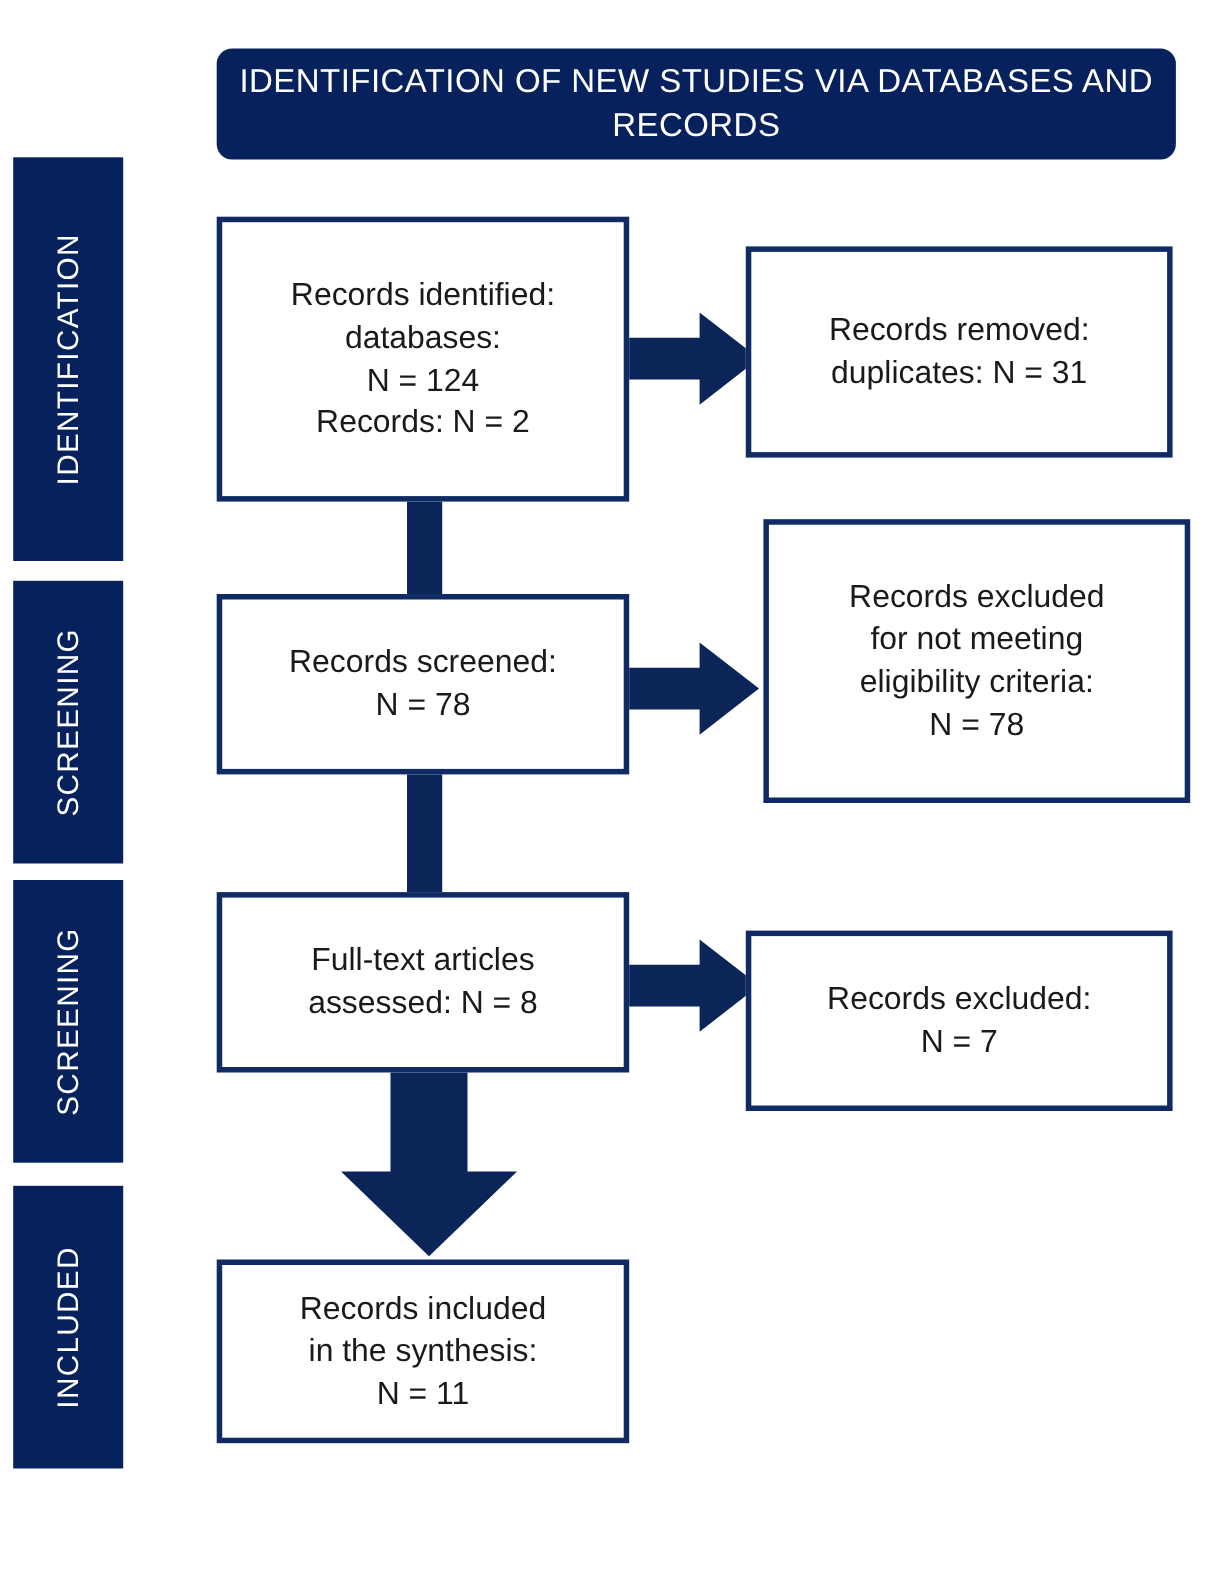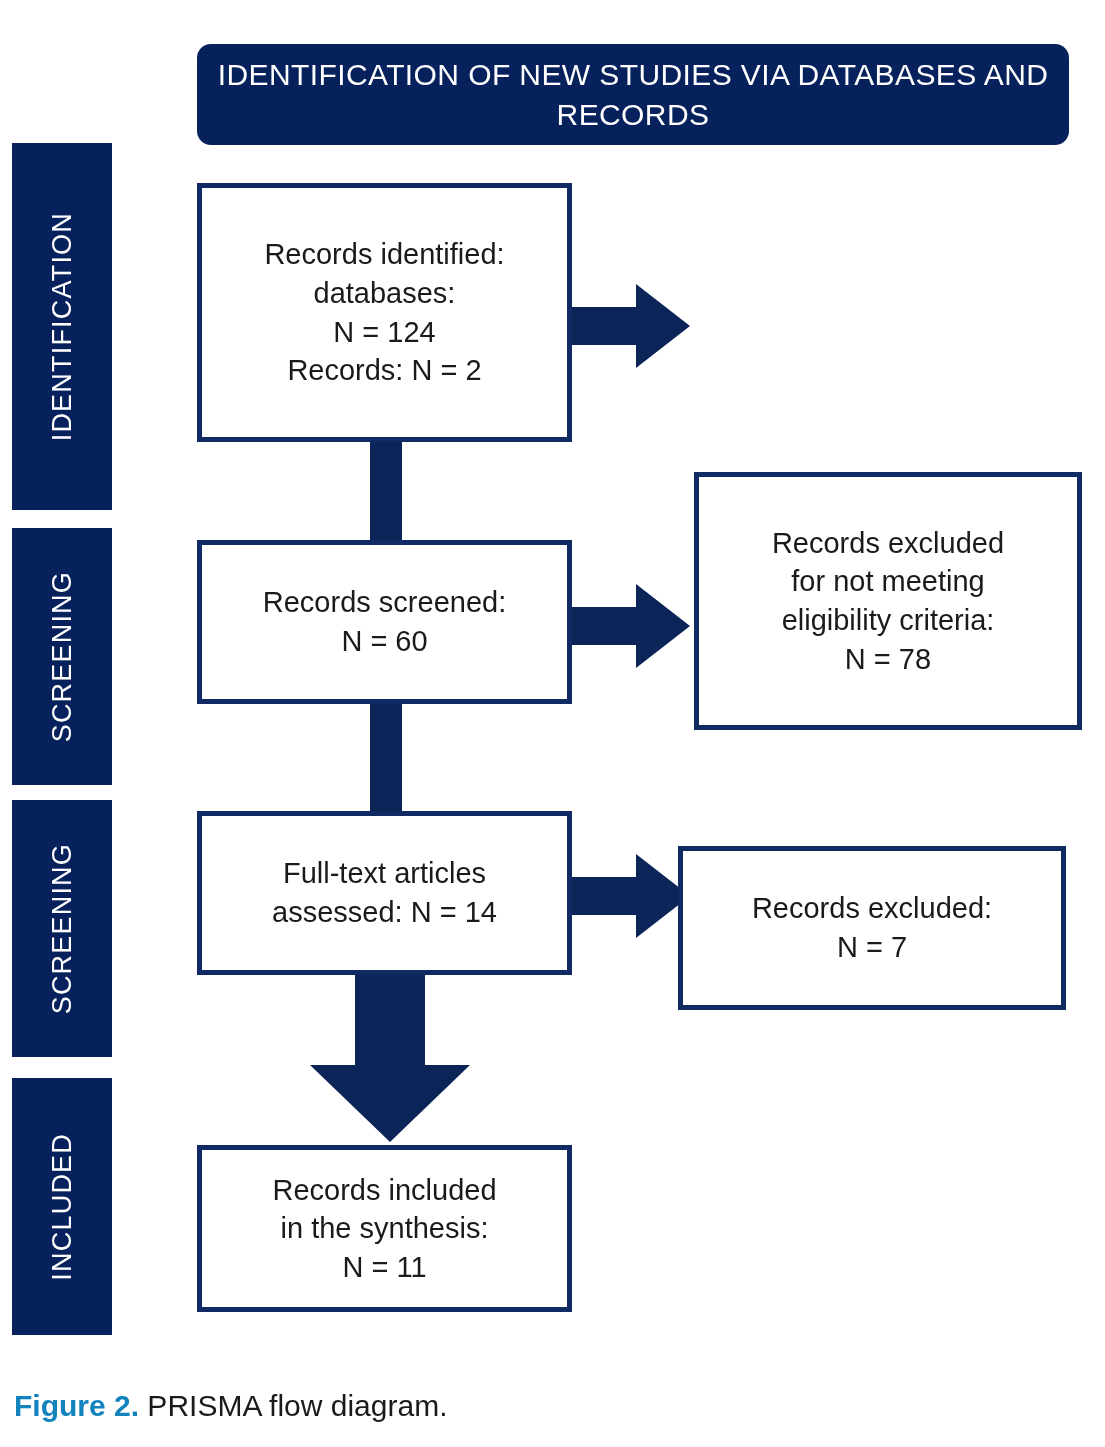--- a/index.html
+++ b/index.html
@@ -140,53 +140,54 @@
   </svg>
 
   <svg class="arrow-right" style="left:560px; top:580px;" width="132" height="92" viewBox="0 0 132 92">
     <polygon points="0,27 76,27 76,4 130,46 76,88 76,65 0,65" fill="#0B2559"></polygon>
   </svg>
 
   <svg class="arrow-right" style="left:560px; top:850px;" width="132" height="92" viewBox="0 0 132 92">
     <polygon points="0,27 76,27 76,4 130,46 76,88 76,65 0,65" fill="#0B2559"></polygon>
   </svg>
 
-  <div class="flow-box" style="left:197px; top:183px; width:375px; height:259px;">
+  <div class="flow-box" style="left:197px; top:197px; width:375px; height:259px;">
     <span class="box-text">Records identified:
 databases:
 N = 124
 Records: N = 2</span>
   </div>
 
+  <div class="flow-box" style="left:678px; top:224px; width:388px; height:192px;">
+    <span class="box-text">Records removed:
+duplicates: N = 31</span>
+  </div>
 
   <div class="flow-box" style="left:197px; top:540px; width:375px; height:164px;">
     <span class="box-text">Records screened:
-N = 60</span>
+N = 78</span>
   </div>
 
   <div class="flow-box" style="left:678px; top:472px; width:388px; height:258px;margin-left:16px;">
     <span class="box-text">Records excluded
 for not meeting
 eligibility criteria:
 N = 78</span>
   </div>
 
   <div class="flow-box" style="left:197px; top:811px; width:375px; height:164px;">
     <span class="box-text">Full-text articles
-assessed: N = 14</span>
+assessed: N = 8</span>
   </div>
 
   <div class="flow-box" style="left:678px; top:846px; width:388px; height:164px;">
     <span class="box-text">Records excluded:
 N = 7</span>
   </div>
 
   <div class="flow-box" style="left:197px; top:1145px; width:375px; height:167px;">
     <span class="box-text">Records included
 in the synthesis:
 N = 11</span>
   </div>
 
-  <div class="caption" style="left:14px; top:1389px;">
-    <span class="caption-lead">Figure 2.</span><span> PRISMA flow diagram.</span>
-  </div>
 
 </div>
 
 </body></html>

